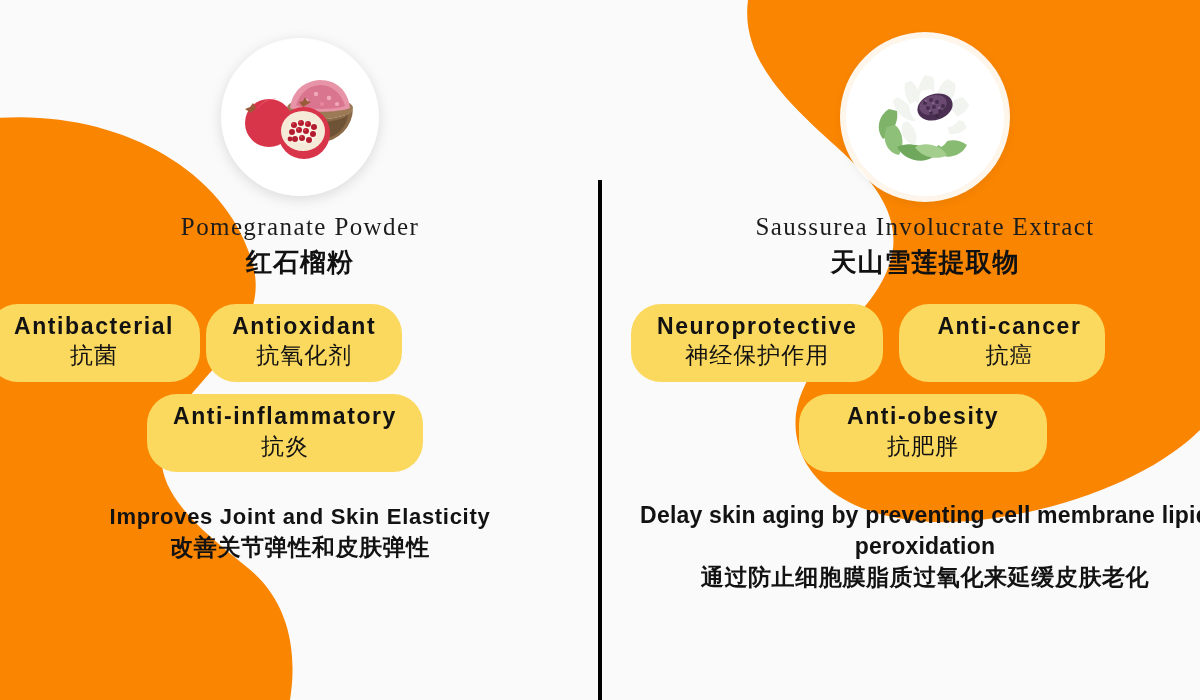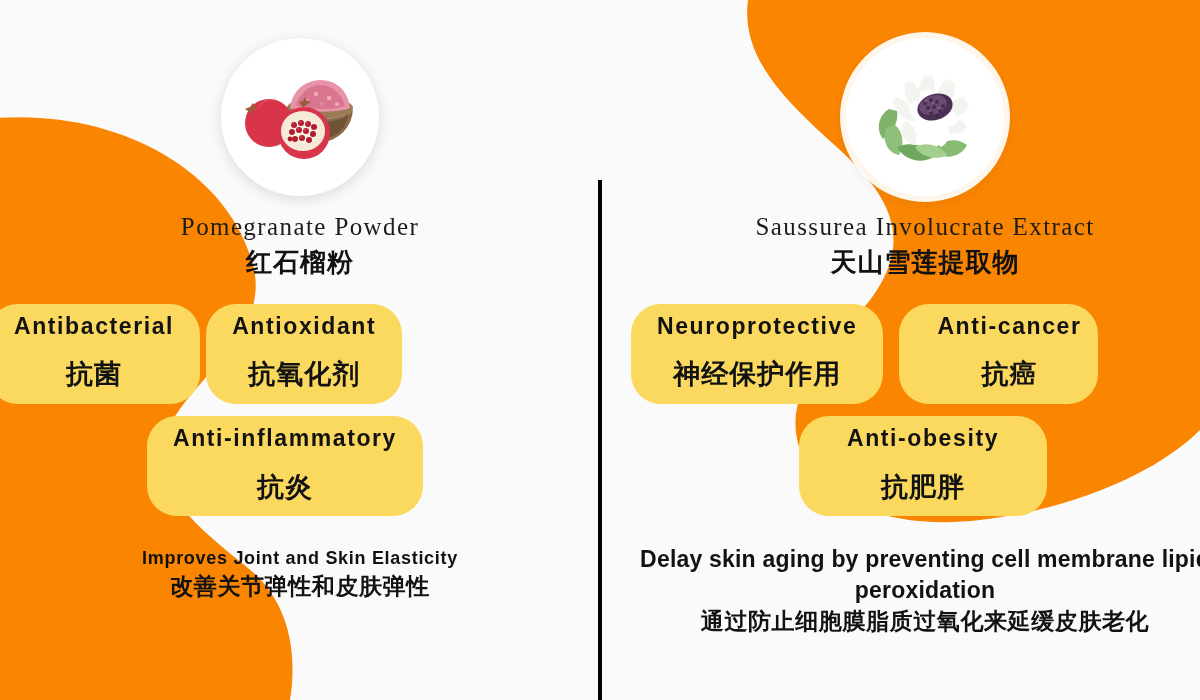--- a/index.html
+++ b/index.html
@@ -101,38 +101,38 @@
     box-sizing:border-box;
   }
   .badge .b-en{
     font-size:23px;
     font-weight:bold;
     letter-spacing:1.6px;
     line-height:1.2;
     white-space:nowrap;
   }
   .badge .b-cn{
-    font-size:27px;
-    font-weight:bold;
+    font-size:23px;
+    font-weight:normal;
     letter-spacing:1px;
     line-height:1.25;
-    margin-top:18px;
+    margin-top:1px;
     white-space:nowrap;
   }
 
   
   .desc{
     margin-top:14px;
     width:540px;
     text-align:center;
     color:#121212;
     z-index:3;
   }
   .desc .d-en{
-    font-size:18px;
+    font-size:22px;
     font-weight:bold;
     letter-spacing:0.7px;
     line-height:1.34;
   }
   .desc .d-cn{
     font-size:23px;
     font-weight:bold;
     letter-spacing:0.6px;
     line-height:1.34;
   }
@@ -294,21 +294,21 @@
 
     <div class="title-en">Saussurea Involucrate Extract</div>
     <div class="title-cn">天山雪莲提取物</div>
 
     <div class="badges">
       <div class="badge-row row-right-1">
         <div class="badge">
           <div class="b-en">Neuroprotective</div>
           <div class="b-cn">神经保护作用</div>
         </div>
-        <div class="badge" style="padding-left:38px;padding-right:16px;">
+        <div class="badge" style="padding-left:38px;padding-right:23px;">
           <div class="b-en">Anti-cancer</div>
           <div class="b-cn">抗癌</div>
         </div>
       </div>
       <div class="badge-row" style="margin-left:-4px;">
         <div class="badge" style="padding-left:48px;padding-right:48px;">
           <div class="b-en">Anti-obesity</div>
           <div class="b-cn">抗肥胖</div>
         </div>
       </div>

